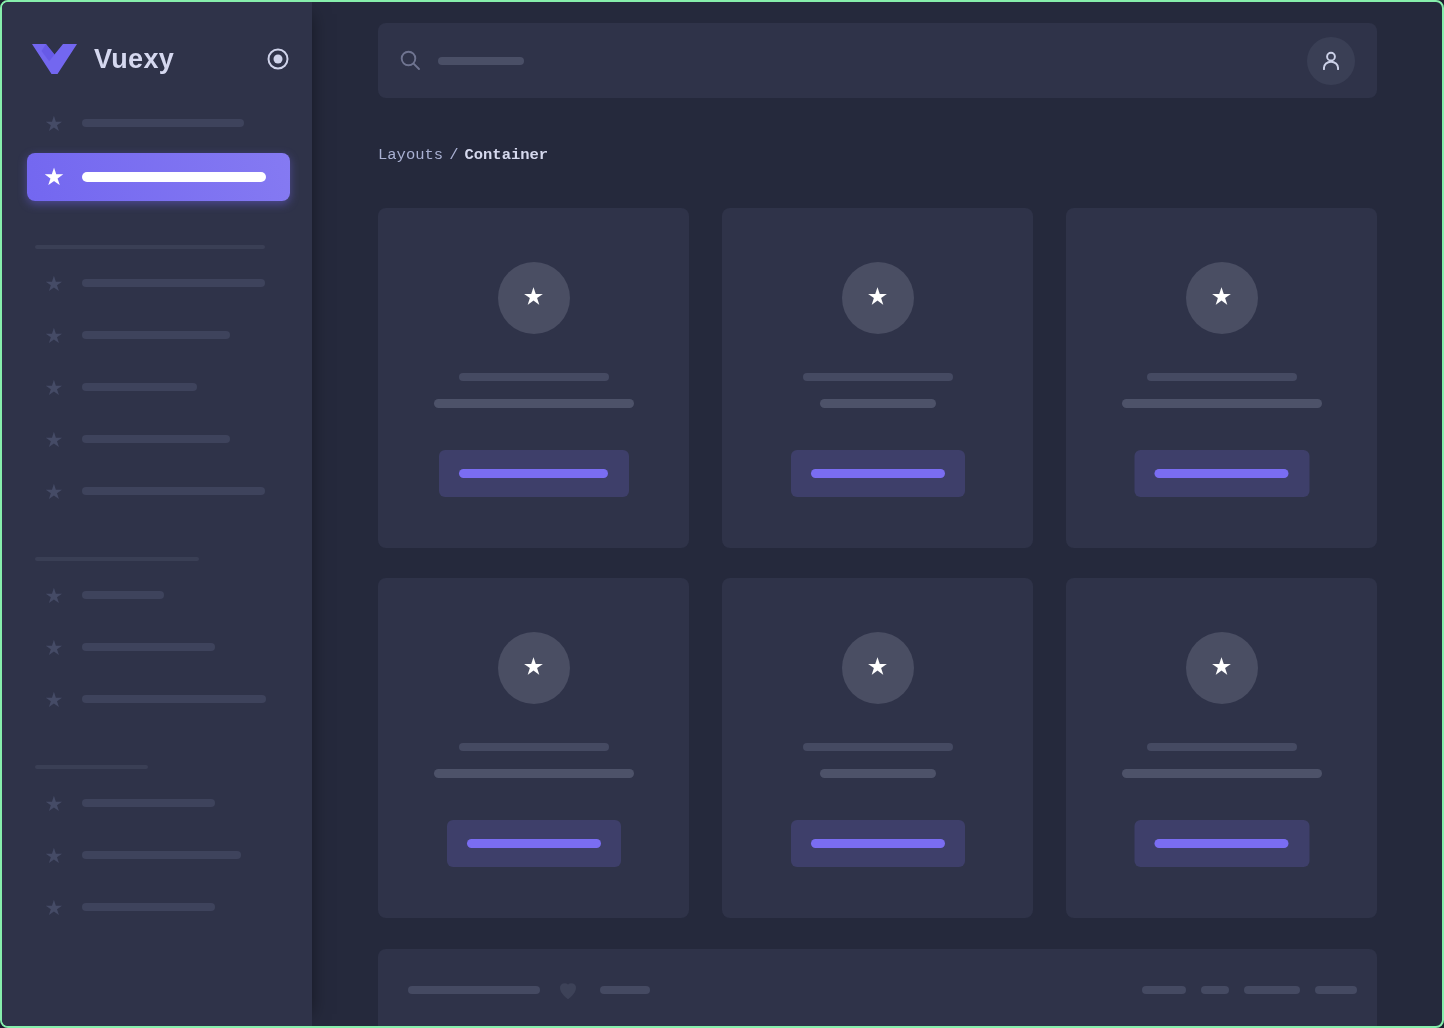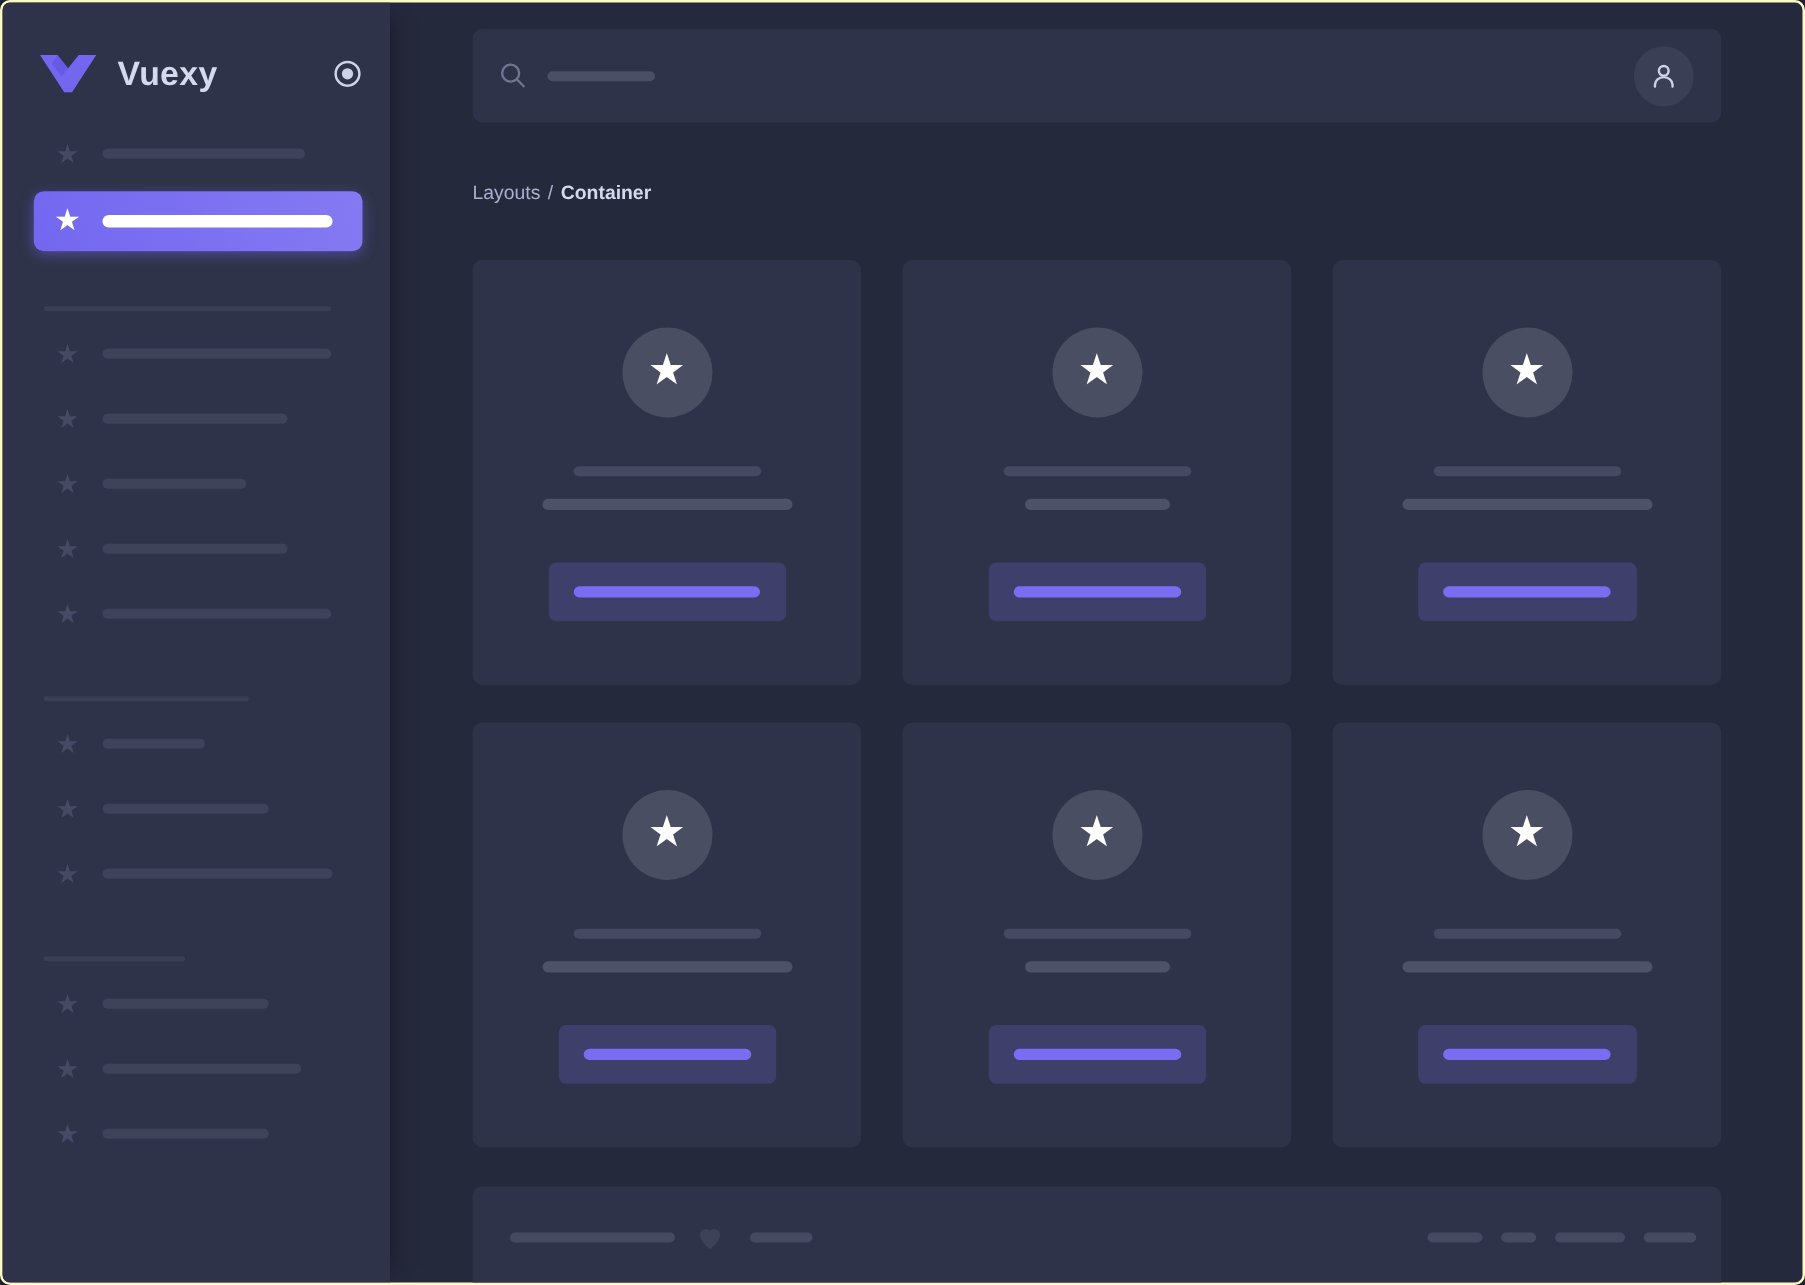--- a/index.html
+++ b/index.html
@@ -1,39 +1,39 @@
 <!DOCTYPE html>
 <html><head>
 <meta charset="utf-8">
 <style>
   html,body{margin:0;padding:0;background:#1d2030;}
   .page{
     width:1444px;height:1028px;position:relative;box-sizing:border-box;
-    background:#25293c;border:2px solid #fef9c3;border-radius:8px;overflow:hidden;
+    background:#25293c;border:2px solid #86efac;border-radius:8px;overflow:hidden;
     font-family:"Liberation Sans","DejaVu Sans",sans-serif;
   }
   
   .sidebar{position:absolute;left:0;top:0;bottom:0;width:310px;background:#2f3349;
     box-shadow:10px 0 18px -12px rgba(0,0,0,.5);}
   .logo-row{display:flex;align-items:center;height:34px;margin:40px 22px 0 30px;}
   .logo-mark{width:45px;height:30px;flex:0 0 auto;}
   .logo-text{font-size:27px;font-weight:700;color:#d5d8ef;margin-left:17px;letter-spacing:.3px;flex:1;}
   .pin-toggle{width:24px;height:24px;flex:0 0 auto;cursor:pointer;}
   .menu{margin-top:25px;}
   .menu-item{height:44px;margin:0 22px 8px 25px;display:flex;align-items:center;
     padding-left:15px;border-radius:8px;cursor:pointer;}
   .menu-item .star{font-size:21px;color:#454b66;width:24px;text-align:center;line-height:1;}
   .menu-item .skel-bar{height:8px;border-radius:4px;background:#3e435c;margin-left:16px;}
   .menu-item.active{background:linear-gradient(72deg,#7367f0,#857af2);height:48px;
     box-shadow:0 3px 10px rgba(115,103,240,.45);}
   .menu-item.active .star{color:#ffffff;font-size:24px;}
   .menu-item.active .skel-bar{background:#ffffff;height:10px;border-radius:5px;}
   .menu-divider{height:4px;border-radius:2px;background:#3a3f55;margin:44px 0 12px 33px;}
   
-  .main{position:absolute;left:310px;top:0;right:0;bottom:0;}
+  .main{position:absolute;left:310px;top:0;right:0;bottom:0;font-family:Liberation Mono, monospace;}
   .search-card{position:absolute;left:66px;top:21px;width:999px;height:75px;background:#2f3349;
     border-radius:8px;display:flex;align-items:center;padding:0 22px 0 22px;box-sizing:border-box;}
   .search-zone{display:flex;align-items:center;flex:1;cursor:text;}
   .search-bar-skel{width:86px;height:8px;border-radius:4px;background:#4a4f66;margin-left:17px;}
   .avatar{width:48px;height:48px;border-radius:50%;background:#3a3f55;display:flex;
     align-items:center;justify-content:center;cursor:pointer;flex:0 0 auto;}
   .breadcrumb{position:absolute;left:66px;top:144px;font-size:15.5px;color:#a9b0d2;}
   .breadcrumb .sep{margin:0 6px;}
   .breadcrumb .current{color:#d6d9ee;font-weight:700;}
   .cards-grid{position:absolute;left:66px;top:206px;width:999px;display:grid;

